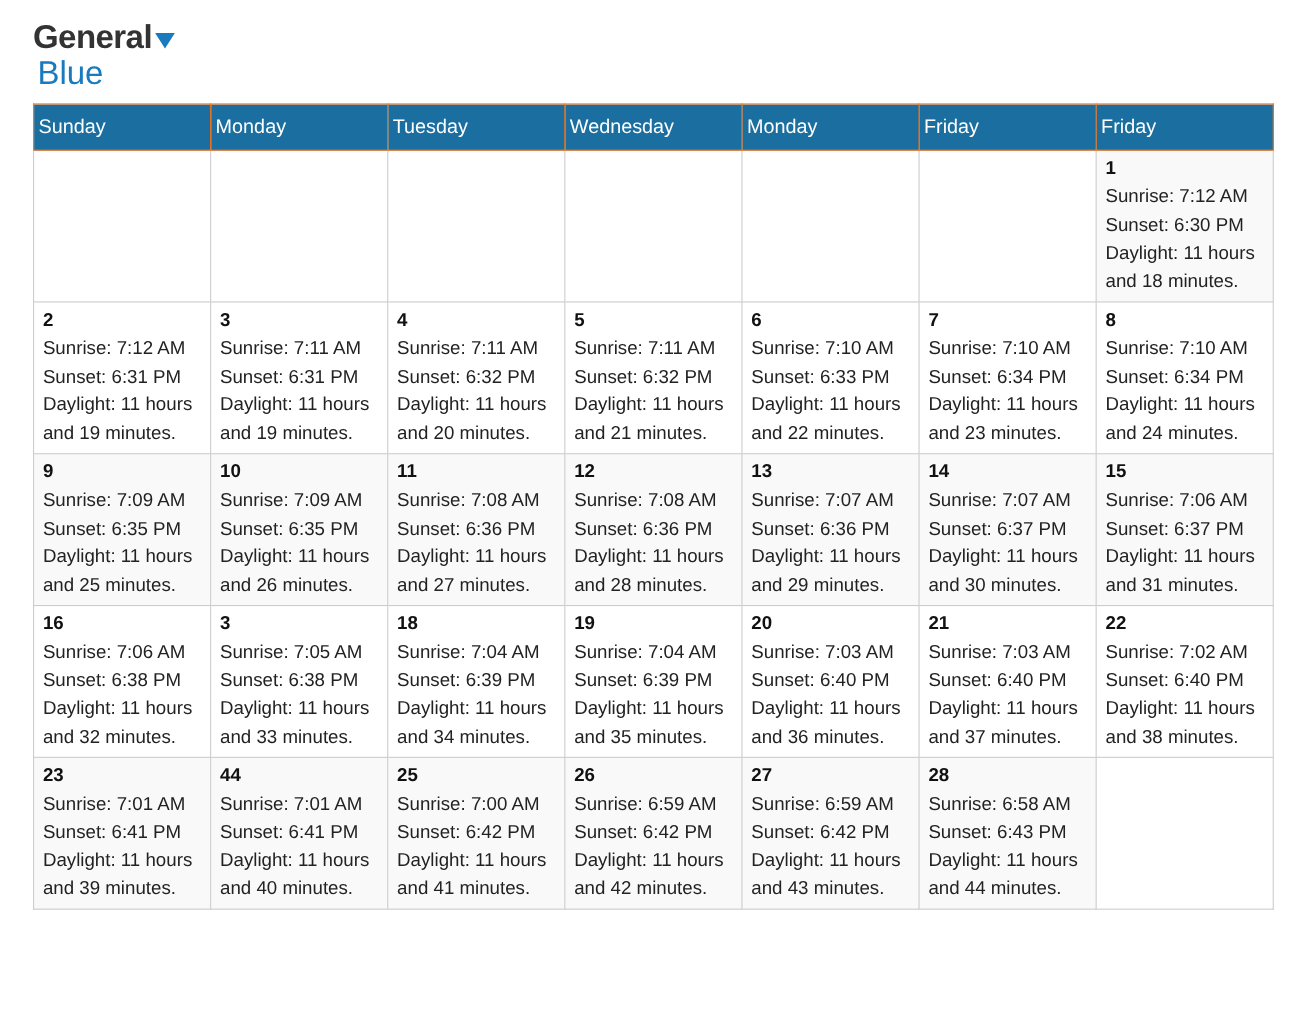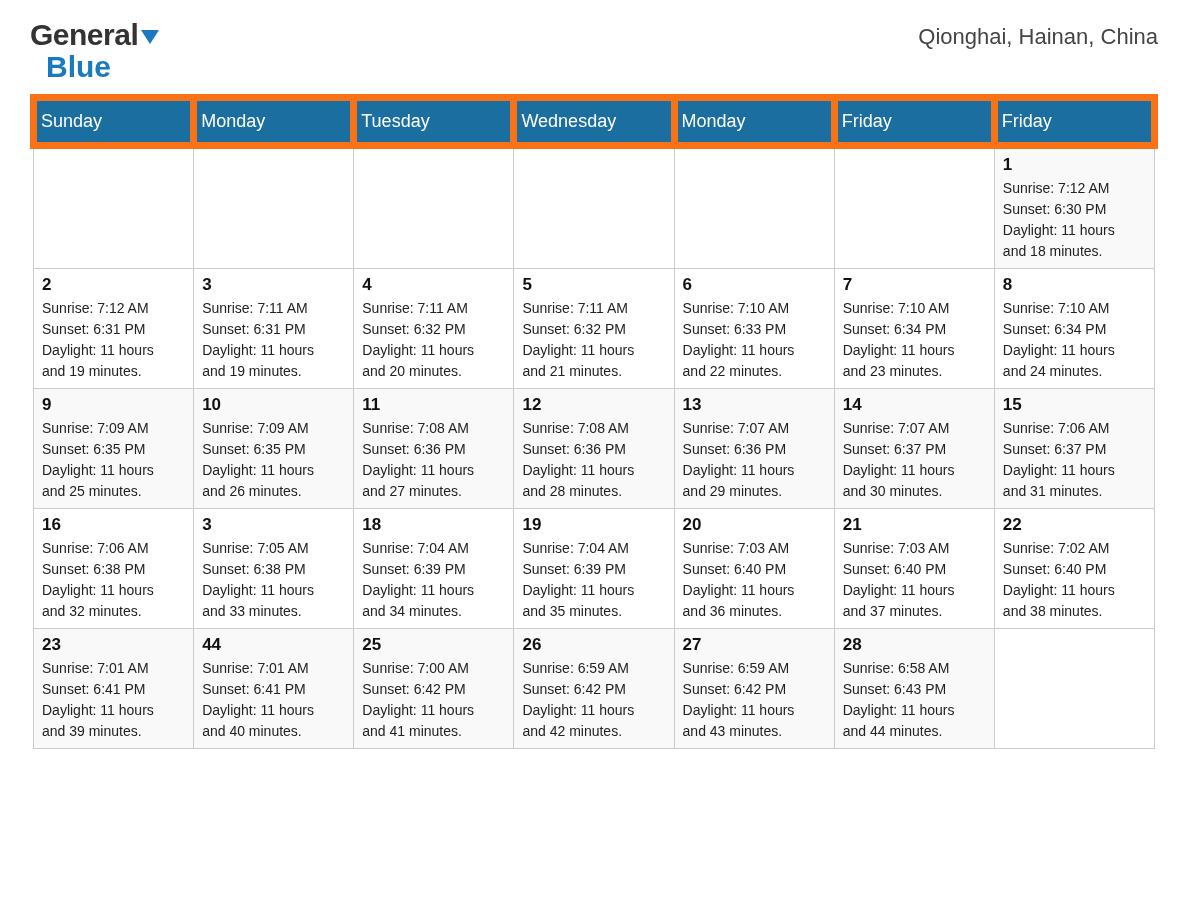--- a/index.html
+++ b/index.html
@@ -35,21 +35,21 @@
       border-collapse: collapse;
       margin-top: 10px;
     }
     .calendar thead th {
       background: #1a6fa0;
       color: #fff;
       font-size: 18px;
       font-weight: normal;
       padding: 10px 4px;
       text-align: left;
-      border: 7px solid #f97316;
+      border: 1px solid #f97316;
     }
     .calendar tbody td {
       vertical-align: top;
       border: 1px solid #ccc;
       padding: 6px 8px;
       width: calc(100% / 7);
       min-height: 110px;
       height: 120px;
       font-size: 13px;
       color: #222;
@@ -61,21 +61,21 @@
       background: #fff;
     }
     .day-num {
       font-size: 17px;
       font-weight: bold;
       color: #111;
       display: block;
       margin-bottom: 3px;
     }
     .day-info {
-      font-size: 14px;
+      font-size: 17px;
       color: #222;
       line-height: 1.5;
     }
     .empty { background: #fff !important; }
     .logo-row {
       display: flex;
       flex-direction: column;
     }
     .logo-line1 {
       display: flex;
@@ -102,25 +102,24 @@
 </head>
 <body>
 
 <div class="header">
   <div class="logo-row">
     <div class="logo-line1">
       <span class="general" style="font-size:30px;font-weight:bold;color:#333;">General</span>
       <span class="logo-chevron"></span>
     </div>
     <div>
-      <span class="blue" style="font-size:30px;font-weight:bold;color:#1a7abf;margin-left:16px;">Blue</span>
+      <span class="blue" style="font-size:30px;font-weight:normal;color:#1a7abf;margin-left:4px;">Blue</span>
     </div>
   </div>
   <div class="title-block">
-    <div class="location">Qionghai, Hainan, China</div>
   </div>
 </div>
 
 <table class="calendar">
   <thead>
     <tr>
     <th>Sunday</th>
         <th>Monday</th>
         <th>Tuesday</th>
         <th>Wednesday</th>

